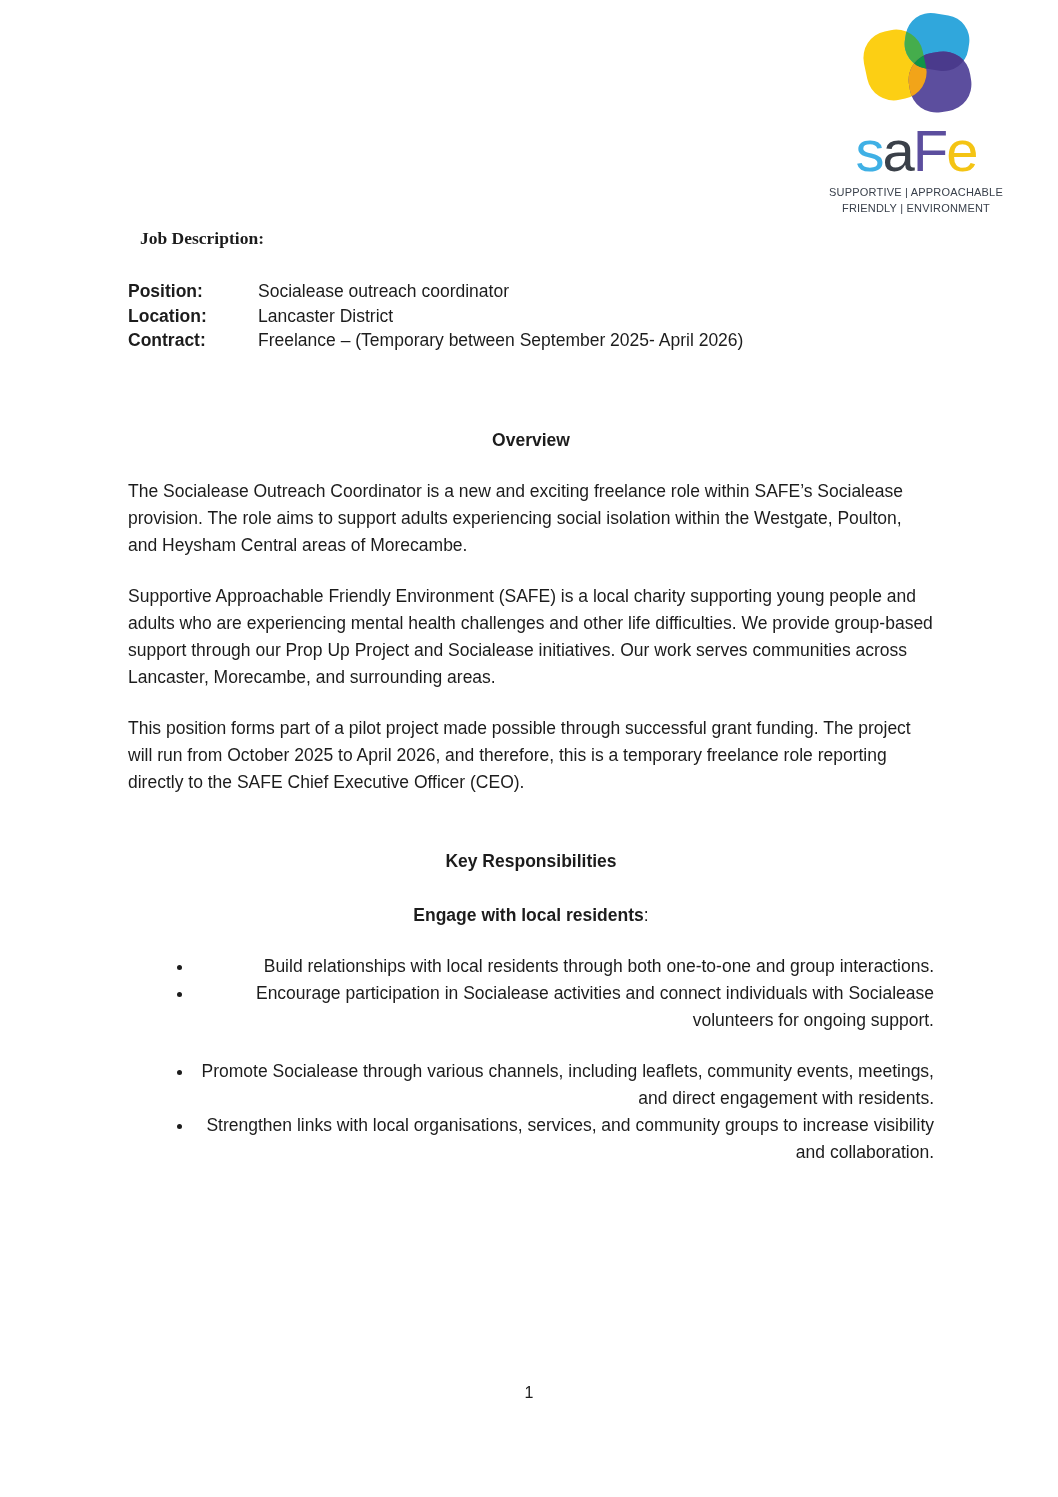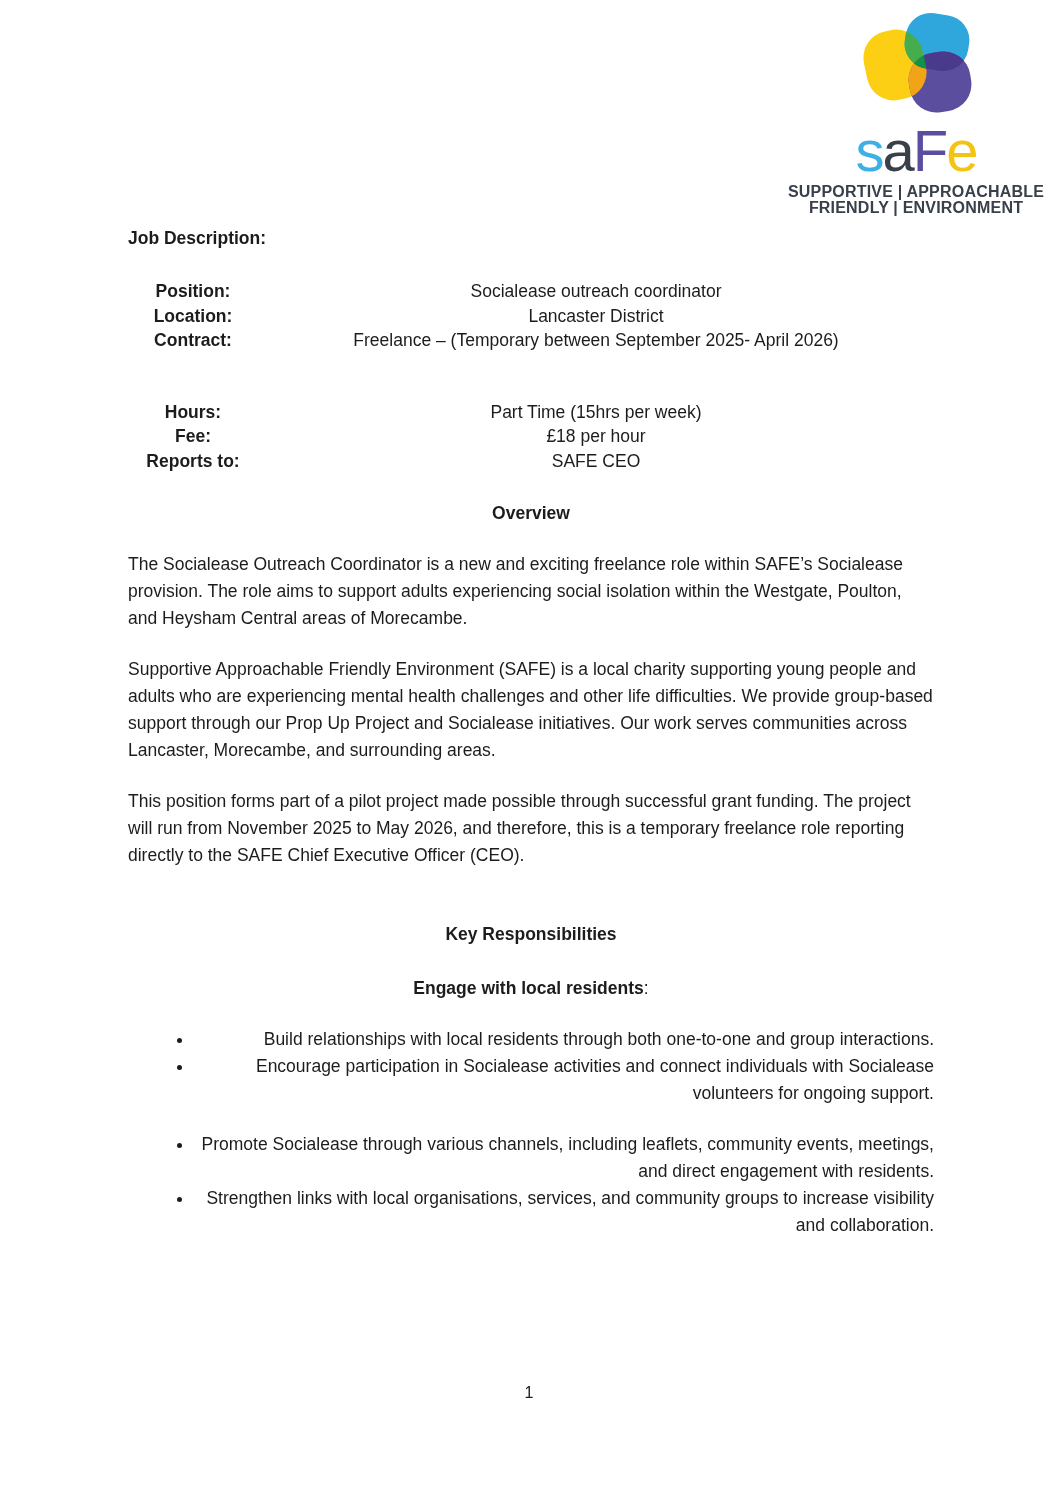--- a/index.html
+++ b/index.html
@@ -5,25 +5,25 @@
   html,body{margin:0;padding:0;background:#ffffff;}
   .page{
     position:relative;width:1058px;height:1497px;background:#ffffff;overflow:hidden;
     font-family:"Liberation Sans",sans-serif;color:#1c1c1c;
   }
   
   .logo{position:absolute;top:12px;right:54px;width:176px;display:flex;flex-direction:column;align-items:center;}
   .logo svg{display:block;}
   .wordmark{font-weight:400;font-size:58px;line-height:52px;letter-spacing:-2px;margin-top:3px;white-space:nowrap;}
   .wm-s{color:#3FB0E5}.wm-a{color:#3A4049}.wm-f{color:#5C4E9E}.wm-e{color:#F4C414}
-  .tagline{margin-top:7px;font-size:16px;font-weight:700;color:#39404B;line-height:16px;text-align:center;white-space:nowrap;letter-spacing:.2px;}
+  .tagline{margin-top:7px;font-size:11px;font-weight:400;color:#39404B;line-height:16px;text-align:center;white-space:nowrap;letter-spacing:.2px;}
   
   .content{position:absolute;left:128px;top:226px;width:806px;font-size:17.5px;line-height:27px;}
-  .doc-title{font-weight:700;margin:0 0 29px 0;line-height:24px;}
-  .details{display:grid;grid-template-columns:130px 1fr;line-height:24.5px;text-align:center;}
+  .doc-title{font-weight:700;margin:0 0 29px 12px;line-height:24px;font-family:Liberation Serif, serif;}
+  .details{display:grid;grid-template-columns:130px 1fr;line-height:24.5px;}
   .details .lbl{font-weight:700;}
   .details-gap{height:47px;}
   .h2{font-weight:700;margin:27px 0 0 0;text-align:center;}
   .h2 .colon{font-weight:400;}
   .para{margin:24px 0 0 0;}
   .kr{margin-top:52px;}
   .bullets{margin:24px 0 0 0;padding:0 0 0 66px;list-style:disc;}
   .bullets li{padding-left:1px;text-align:right;}
   .page-num{position:absolute;top:1383px;left:0;width:100%;text-align:center;font-size:16px;line-height:20px;}
 </style>
@@ -78,34 +78,26 @@
       <span class="lbl">Position:</span>
       <span>Socialease outreach coordinator</span>
       <span class="lbl">Location:</span>
       <span>Lancaster District</span>
       <span class="lbl">Contract:</span>
       <span>Freelance – (Temporary between September 2025- April 2026)</span>
     </div>
 
     <div class="details-gap"></div>
 
-    <div class="details">
-      <span class="lbl">Hours:</span>
-      <span>Part Time (15hrs per week)</span>
-      <span class="lbl">Fee:</span>
-      <span>£18 per hour</span>
-      <span class="lbl">Reports to:</span>
-      <span>SAFE CEO</span>
-    </div>
 
     <p class="h2">Overview</p>
 
     <p class="para">The Socialease Outreach Coordinator is a new and exciting freelance role within SAFE’s Socialease provision. The role aims to support adults experiencing social isolation within the Westgate, Poulton, and Heysham Central areas of Morecambe.</p>
     <p class="para">Supportive Approachable Friendly Environment (SAFE) is a local charity supporting young people and adults who are experiencing mental health challenges and other life difficulties. We provide group-based support through our Prop Up Project and Socialease initiatives. Our work serves communities across Lancaster, Morecambe, and surrounding areas.</p>
-    <p class="para">This position forms part of a pilot project made possible through successful grant funding. The project will run from November 2025 to May 2026, and therefore, this is a temporary freelance role reporting directly to the SAFE Chief Executive Officer (CEO).</p>
+    <p class="para">This position forms part of a pilot project made possible through successful grant funding. The project will run from October 2025 to April 2026, and therefore, this is a temporary freelance role reporting directly to the SAFE Chief Executive Officer (CEO).</p>
 
     <p class="h2 kr">Key Responsibilities</p>
 
     <p class="h2"><span>Engage with local residents</span><span class="colon">:</span></p>
     <ul class="bullets">
       <li>Build relationships with local residents through both one-to-one and group interactions.</li>
       <li>Encourage participation in Socialease activities and connect individuals with Socialease volunteers for ongoing support.</li>
     </ul>
 
     <ul class="bullets">

